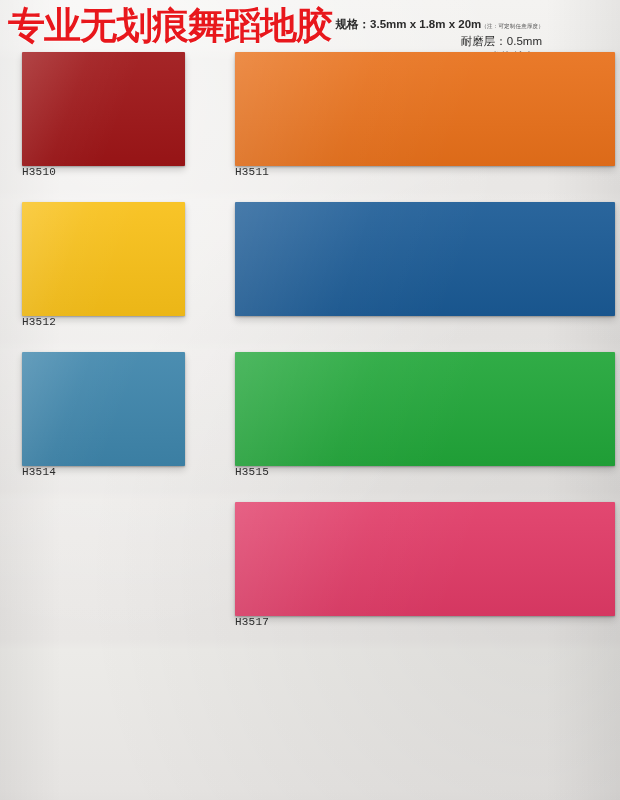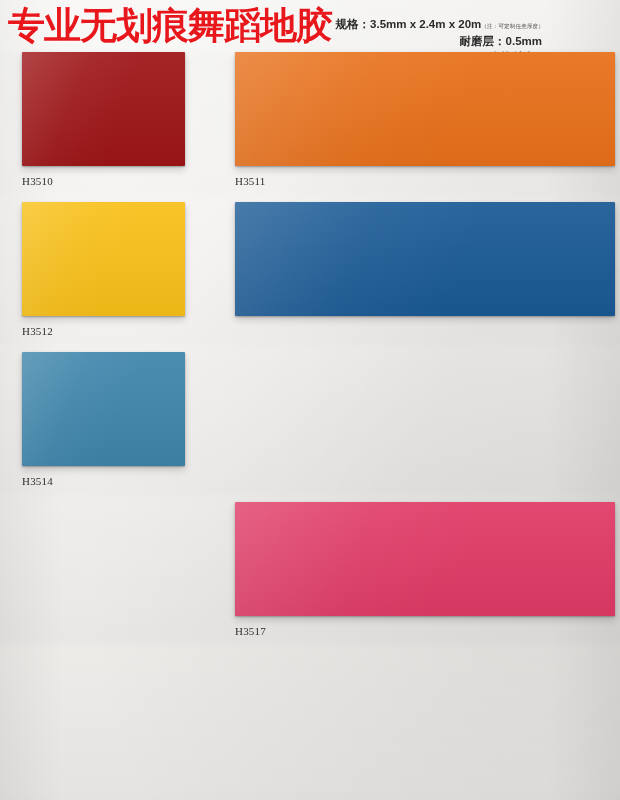--- a/index.html
+++ b/index.html
@@ -76,21 +76,21 @@
   .spec-note {
     font-size: 5.5px;
     font-weight: 400;
     color: #4a4a4a;
     letter-spacing: .2px;
   }
   .spec-line2 {
     font-size: 11.5px;
     line-height: 16px;
     white-space: nowrap;
-    font-weight: 700;
+    font-weight: 400;
     padding-right: 2px;
   }
   .spec-line3 {
     font-size: 11.5px;
     line-height: 16px;
     white-space: nowrap;
     font-weight: 700;
     padding-right: 8px;
   }
 
@@ -122,44 +122,43 @@
     inset: 0;
     background:
       linear-gradient(110deg, rgba(255,255,255,.14) 0%, rgba(255,255,255,.03) 34%, rgba(0,0,0,0) 60%),
       linear-gradient(180deg, rgba(255,255,255,.07), rgba(0,0,0,.05));
     pointer-events: none;
   }
   .swatch.sm { width: 163px; height: 114px; }
   .swatch.lg { width: 380px; height: 114px; }
 
   .code {
-    margin-top: 9px;
     font-size: 11px;
     line-height: 12px;
     color: #2e2e2e;
-    font-family: Liberation Serif, serif;
+    font-family: Liberation Mono, monospace;
     letter-spacing: .2px;
   }
 
   
   .row.last .swatch.sm { height: 110px; }
   .row.last .swatch.lg { height: 110px; }
 </style>
 </head>
 <body>
 
 <div id="page">
   <div class="paper"></div>
 
   <div class="header">
     <div class="title-cn">专业无划痕舞蹈地胶</div>
 
     <div class="spec-block">
       <div class="spec-line1">
-        <span>规格</span><span>：</span><span>3.5mm x 2.4m x 20m</span><span class="spec-note">（注：可定制任意厚度）</span>
+        <span>规格</span><span>：</span><span>3.5mm x 1.8m x 20m</span><span class="spec-note">（注：可定制任意厚度）</span>
       </div>
       <div class="spec-line2">耐磨层：0.5mm</div>
       <div class="spec-line3">发泡纯色</div>
     </div>
   </div>
 
   <div class="grid">
 
     <div class="row">
       <div class="cell left">
@@ -180,20 +179,24 @@
       <div class="cell right">
         <div class="swatch lg" style="background-color: rgb(26, 90, 149);"></div>
       </div>
     </div>
 
     <div class="row">
       <div class="cell left">
         <div class="swatch sm" style="background-color: rgb(62, 133, 171);"></div>
         <div class="code">H3514</div>
       </div>
+      <div class="cell right">
+        <div class="swatch lg" style="background-color: rgb(33, 166, 57);"></div>
+        <div class="code">H3515</div>
+      </div>
     </div>
 
     <div class="row">
       <div class="cell right">
         <div class="swatch lg" style="background-color: rgb(224, 58, 102);"></div>
         <div class="code">H3517</div>
       </div>
     </div>
 
     <div class="row last">

